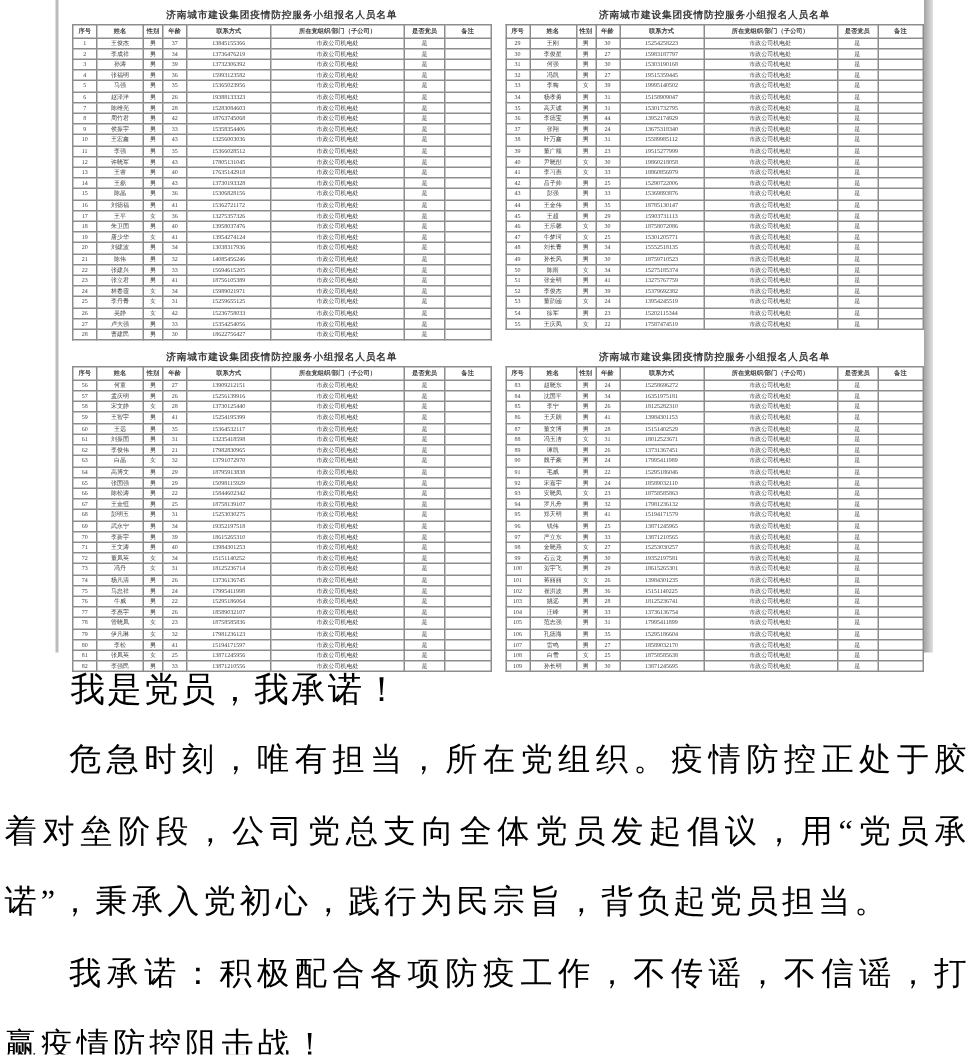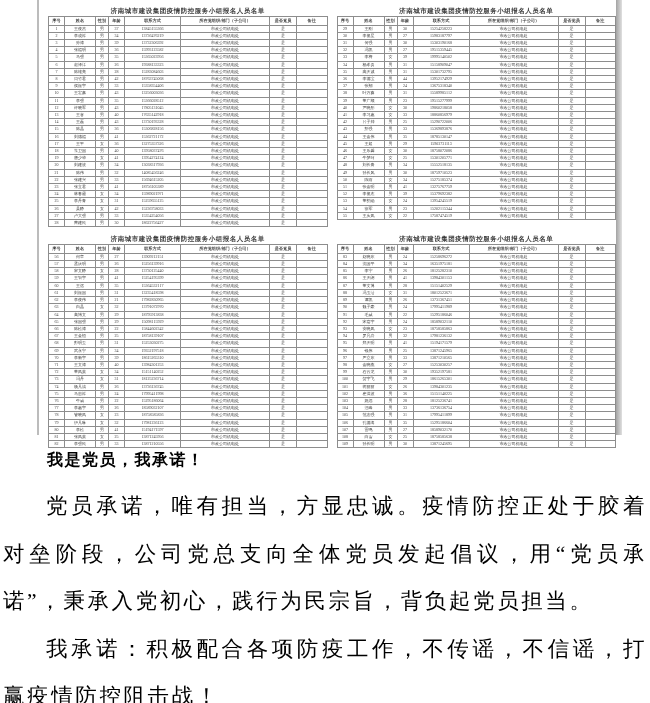--- a/index.html
+++ b/index.html
@@ -37,21 +37,21 @@
   table.roster th:nth-child(2), table.roster td:nth-child(2){ width:30px; }
   table.roster th:nth-child(3), table.roster td:nth-child(3){ width:12px; }
   table.roster th:nth-child(4), table.roster td:nth-child(4){ width:15px; }
   table.roster th:nth-child(5), table.roster td:nth-child(5){ width:55px; }
   table.roster th:nth-child(6), table.roster td:nth-child(6){ width:88px; }
   table.roster th:nth-child(7), table.roster td:nth-child(7){ width:26px; }
 
   
   .promise { padding:0 3px; color:#000; }
   .promise h2 {
-    margin:10px 0 0 44px; font-size:16px; font-weight:bold;
+    margin:10px 0 0 44px; font-size:23px; font-weight:normal;
     letter-spacing:1.5px; line-height:30px;
   }
   .promise p {
     margin:0; font-size:21.5px; line-height:47.5px;
     text-indent:2em; letter-spacing:2.6px;
     text-align:justify; text-justify:inter-character;
   }
   .promise p.first { margin-top:8px; }
 </style>
 </head>
@@ -1218,15 +1218,15 @@
               <td></td>
             </tr>
           </tbody>
         </table>
     </div>
   </div>
 </div>
 
 <div class="promise">
   <h2>我是党员，我承诺！</h2>
-  <p class="first">党员承诺，唯有担当，方显忠诚。疫情防控正处于胶着对垒阶段，公司党总支向全体党员发起倡议，用“党员承诺”，秉承入党初心，践行为民宗旨，背负起党员担当。</p>
+  <p class="first">危急时刻，唯有担当，所在党组织。疫情防控正处于胶着对垒阶段，公司党总支向全体党员发起倡议，用“党员承诺”，秉承入党初心，践行为民宗旨，背负起党员担当。</p>
   <p>我承诺：积极配合各项防疫工作，不传谣，不信谣，打赢疫情防控阻击战！</p>
 </div>
 
 </body></html>

